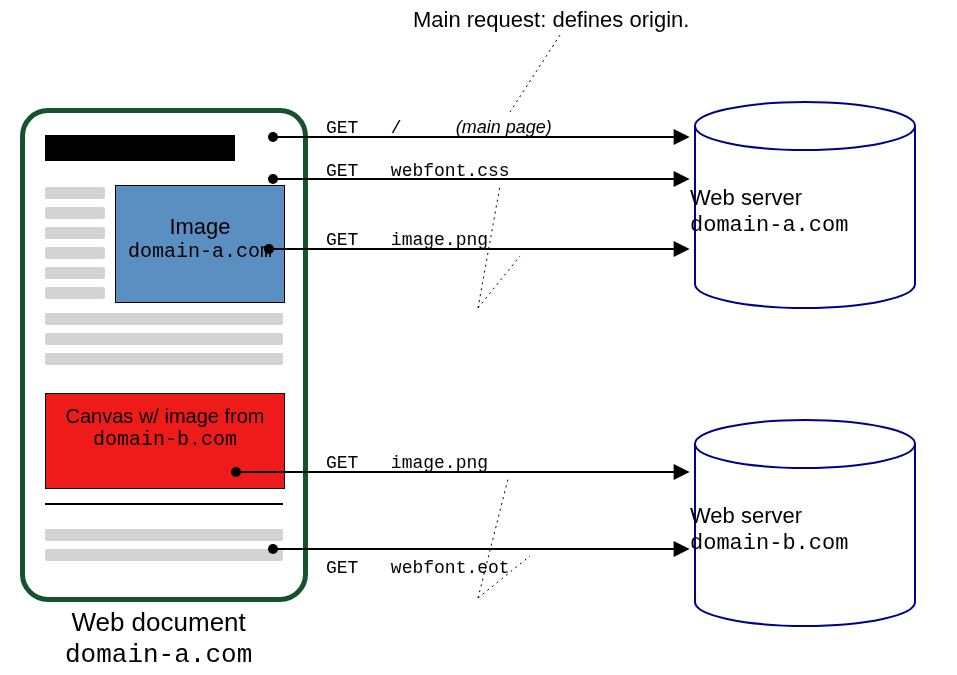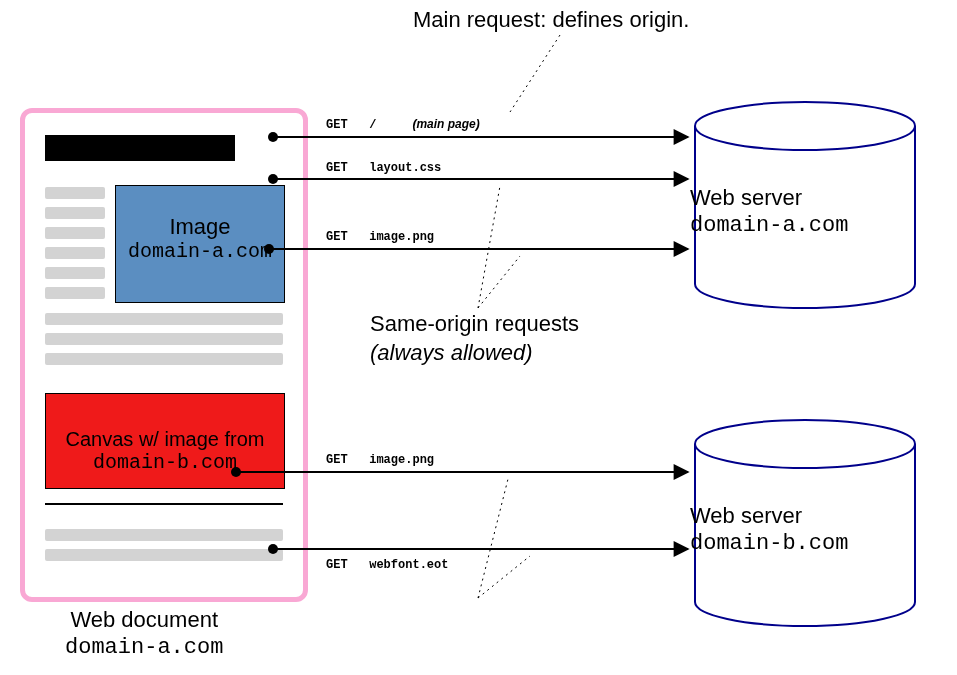--- a/index.html
+++ b/index.html
@@ -16,22 +16,22 @@
     width: 957px;
     height: 675px;
   }
   
   .doc {
     position: absolute;
     left: 20px;
     top: 108px;
     width: 278px;
     height: 484px;
-    border: 5px solid #f9a8d4;
-    border-radius: 12px;
+    border: 5px solid #14532d;
+    border-radius: 28px;
     background: #fff;
   }
   .doc .bar {
     position: absolute;
     background: #d3d3d3;
     border-radius: 2px;
   }
   .doc .titlebar {
     position: absolute;
     left: 20px;
@@ -62,39 +62,39 @@
     position: absolute;
     left: 20px;
     top: 280px;
     width: 238px;
     height: 94px;
     background: #ef1a1a;
     border: 1px solid #000;
     text-align: center;
   }
   .doc .canvas-b .ln1 {
-    margin-top: 34px;
+    margin-top: 11px;
     font-size: 20px;
   }
   .doc .canvas-b .ln2 {
     font-family: "Courier New", monospace;
     font-size: 20px;
   }
   .doc .hr {
     position: absolute;
     background: #000;
     height: 2px;
   }
 
   .doc-caption {
     position: absolute;
     left: 65px;
     top: 606px;
     text-align: center;
-    font-size: 22px;
+    font-size: 26px;
     line-height: 1.25;
   }
   .doc-caption .mono {
     font-family: "Courier New", monospace;
   }
 
   
   .server {
     position: absolute;
   }
@@ -106,23 +106,22 @@
     line-height: 1.25;
   }
   .server-label .mono {
     font-family: "Courier New", monospace;
   }
 
   
   .req {
     position: absolute;
     font-family: "Courier New", monospace;
-    font-size: 12px;
+    font-size: 18px;
     white-space: nowrap;
-    font-weight: bold;
   }
   .req .ital {
     font-family: "Helvetica Neue", Helvetica, Arial, sans-serif;
     font-style: italic;
   }
 
   
   .note {
     position: absolute;
     font-size: 22px;
@@ -210,45 +209,41 @@
     <span>GET</span>
     <span>&nbsp;</span>
     <span>/</span>
     <span>&nbsp;&nbsp;&nbsp;</span>
     <span class="ital">(main page)</span>
   </div>
 
   <div class="req" style="left:326px; top:161px;">
     <span>GET</span>
     <span>&nbsp;</span>
-    <span>layout.css</span>
+    <span>webfont.css</span>
   </div>
 
   <div class="req" style="left:326px; top:230px;">
     <span>GET</span>
     <span>&nbsp;</span>
     <span>image.png</span>
   </div>
 
   <div class="req" style="left:326px; top:453px;">
     <span>GET</span>
     <span>&nbsp;</span>
     <span>image.png</span>
   </div>
 
   <div class="req" style="left:326px; top:530px;margin-top:28px;">
     <span>GET</span>
     <span>&nbsp;</span>
     <span>webfont.eot</span>
   </div>
 
-  <div class="note" style="left:370px; top:310px;">
-    <div>Same-origin requests</div>
-    <div class="ital">(always allowed)</div>
-  </div>
 
   <svg class="arrows">
     <defs>
       <marker id="ah" viewBox="0 0 10 10" refX="9" refY="5" markerWidth="10" markerHeight="8" orient="auto-start-reverse">
         <path d="M 0 0 L 10 5 L 0 10 z" fill="#000"></path>
       </marker>
     </defs>
 
     <circle cx="273" cy="137" r="5" fill="#000"></circle>
     <circle cx="273" cy="179" r="5" fill="#000"></circle>

